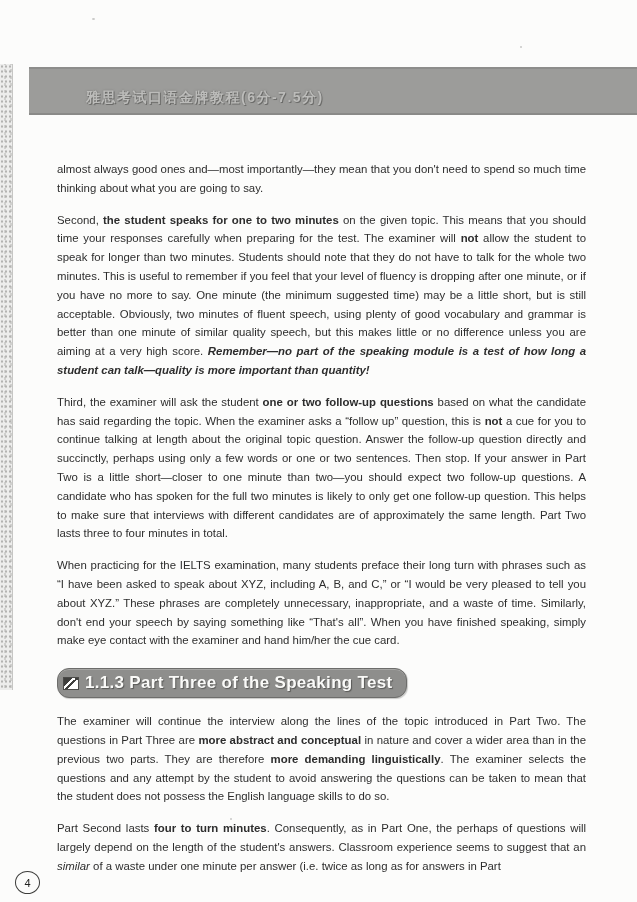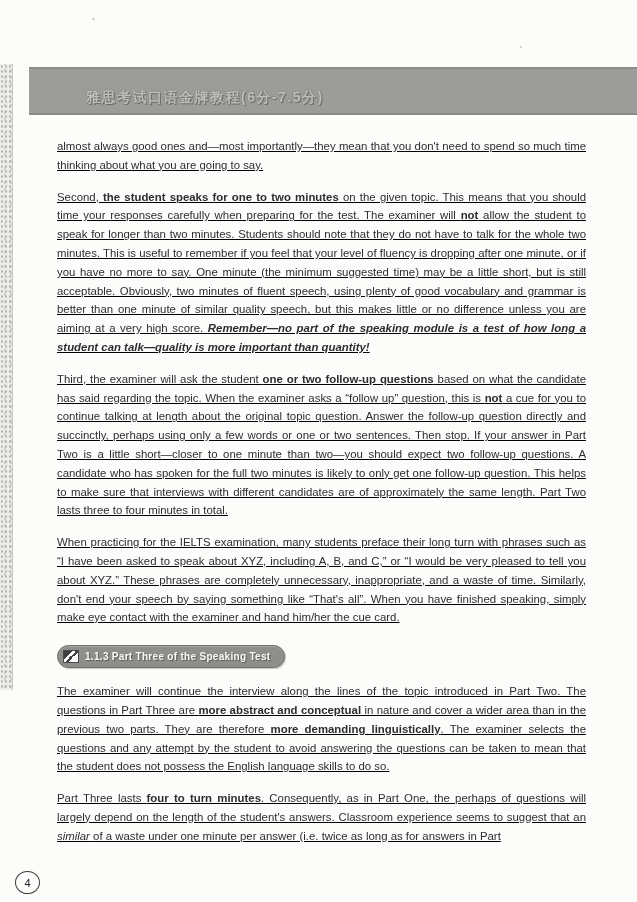--- a/index.html
+++ b/index.html
@@ -46,23 +46,22 @@
     font-size: 14px;
     font-weight: bold;
     letter-spacing: 1.5px;
     color: #bcbcba;
     text-shadow: 1px 1px 0 #6c6c6a, 0 0 2px #777775;
   }
 
   
   .body-area {
     position: absolute;
-    left: 57px; top: 137px;
+    left: 57px; top: 160px;
     width: 529px;
-    text-decoration: underline;
   }
   .para {
     margin: 0 0 13px 0;
     font-size: 11.4px;
     line-height: 18.8px;
     text-align: justify;
     color: #2d2d2d;
   }
   .para .b { font-weight: bold; }
   .para .i { font-style: italic; }
@@ -82,21 +81,21 @@
   .badge-icon {
     width: 16px; height: 13px;
     flex: 0 0 auto;
     background-color: #ffffff;
     background-image: linear-gradient(135deg,
       #3f3f3d 0 34%, transparent 34% 48%,
       #3f3f3d 48% 60%, transparent 60%);
     border: 1px solid #4a4a48;
   }
   .badge-text {
-    font-size: 10px;
+    font-size: 17px;
     font-weight: bold;
     letter-spacing: 0.3px;
     color: #fafaf8;
     text-shadow: 1px 1px 1px #585856;
     white-space: nowrap;
   }
 
   
   .page-number {
     position: absolute;
@@ -145,21 +144,21 @@
 
     <p class="para"><span>When practicing for the IELTS examination, many students preface their long turn with phrases such as “I have been asked to speak about XYZ, including A, B, and C,” or “I would be very pleased to tell you about XYZ.” These phrases are completely unnecessary, inappropriate, and a waste of time. Similarly, don't end your speech by saying something like “That's all”. When you have finished speaking, simply make eye contact with the examiner and hand him/her the cue card.</span></p>
 
     <div class="section-badge">
       <span class="badge-icon"></span>
       <span class="badge-text">1.1.3 Part Three of the Speaking Test</span>
     </div>
 
     <p class="para"><span>The examiner will continue the interview along the lines of the topic introduced in Part Two. The questions in Part Three are </span><span class="b">more abstract and conceptual</span><span> in nature and cover a wider area than in the previous two parts. They are therefore </span><span class="b">more demanding linguistically</span><span>. The examiner selects the questions and any attempt by the student to avoid answering the questions can be taken to mean that the student does not possess the English language skills to do so.</span></p>
 
-    <p class="para"><span>Part Three lasts </span><span class="b">four to turn minutes</span><span>. Consequently, as in Part One, the perhaps of questions will largely depend on the length of the student's answers. Classroom experience seems to suggest that an </span><span class="i">similar</span><span> of a waste under one minute per answer (i.e. twice as long as for answers in Part</span></p>
+    <p class="para"><span>Part Second lasts </span><span class="b">four to turn minutes</span><span>. Consequently, as in Part One, the perhaps of questions will largely depend on the length of the student's answers. Classroom experience seems to suggest that an </span><span class="i">similar</span><span> of a waste under one minute per answer (i.e. twice as long as for answers in Part</span></p>
 
   </main>
 
   <div class="page-number">
     <span>4</span>
   </div>
 
 </div>
 
 </body></html>

